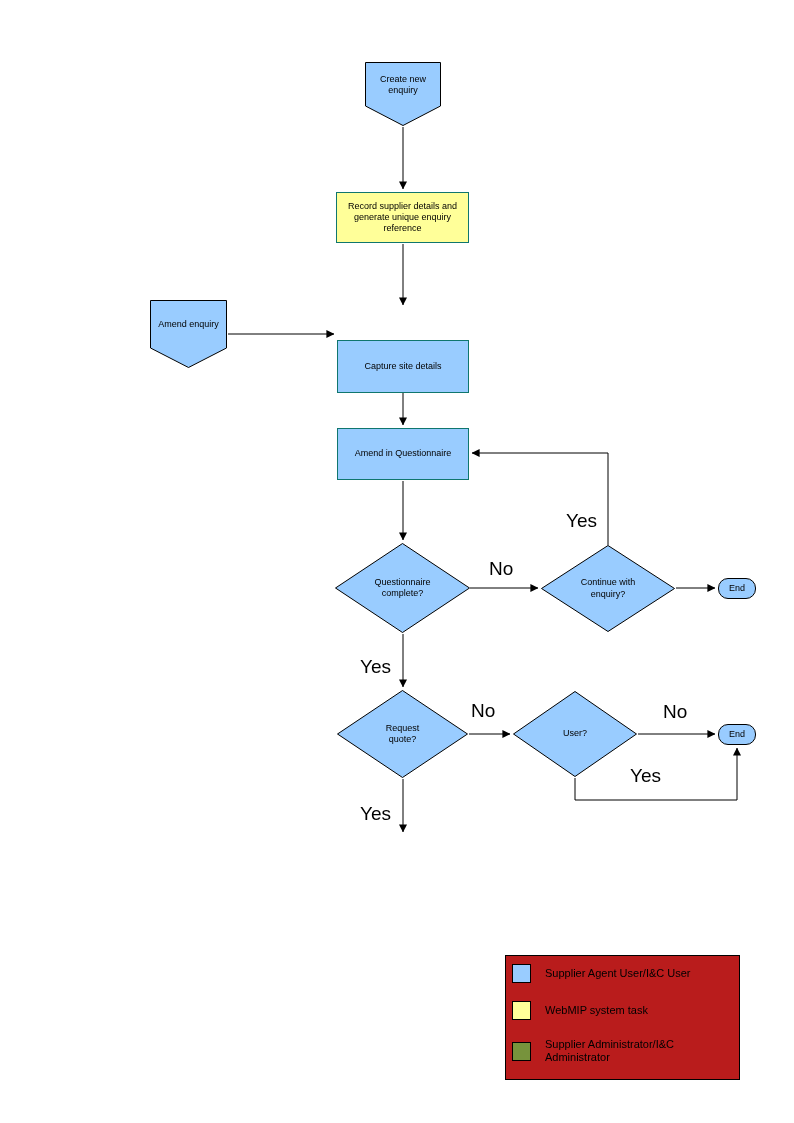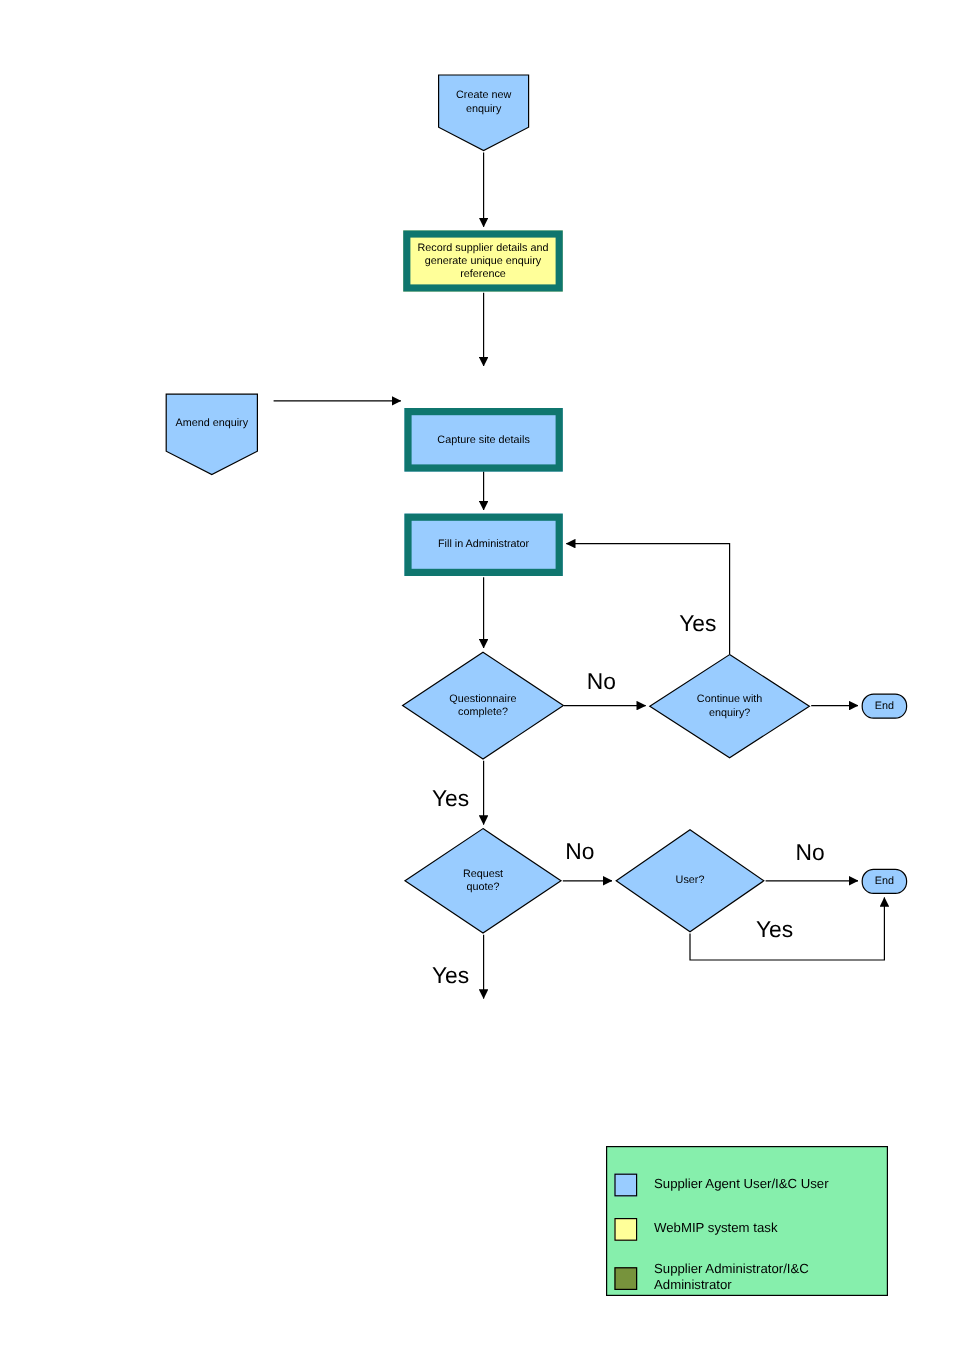--- a/index.html
+++ b/index.html
@@ -5,28 +5,28 @@
   html,body{margin:0;padding:0;background:#fff;}
   #canvas{
     position:relative;width:794px;height:1123px;background:#fff;overflow:hidden;
     font-family:"Liberation Sans","DejaVu Sans",sans-serif;color:#000;
   }
   #connectors{position:absolute;left:0;top:0;width:794px;height:1123px;z-index:1;}
   .shape{position:absolute;z-index:2;display:flex;align-items:center;justify-content:center;
     text-align:center;font-size:9px;line-height:1.25;}
   .shape svg{position:absolute;inset:0;width:100%;height:100%;overflow:visible;}
   .shape .lbl{position:relative;padding:0 3px;}
-  .rect{border:6px solid #0f766e;box-sizing:border-box;}
+  .rect{border:1px solid #0f766e;box-sizing:border-box;}
   .offpage{padding-bottom:18px;box-sizing:border-box;}
   .stadium{border:1px solid #000;border-radius:10px;box-sizing:border-box;font-size:9px;}
   .edge-label{position:absolute;z-index:3;font-size:19px;line-height:1;white-space:nowrap;}
   #legend{
     position:absolute;left:505px;top:955px;width:235px;height:125px;z-index:2;
-    border:1px solid #000;box-sizing:border-box;background:#86efac;
-    padding:22px 6px 0 6px;
+    border:1px solid #000;box-sizing:border-box;background:#b91c1c;
+    padding:8px 6px 0 6px;
   }
   .legend-item{display:flex;align-items:center;gap:14px;margin-bottom:18px;}
   .legend-swatch{width:19px;height:19px;border:1px solid #000;box-sizing:border-box;flex-shrink:0;}
   .legend-label{font-size:11px;line-height:1.2;}
 </style>
 </head>
 <body>
 
 <div id="canvas">
 
@@ -57,33 +57,33 @@
     <svg viewBox="0 0 76 64">
       <polygon points="0.5,0.5 75.5,0.5 75.5,44 38,63.5 0.5,44" stroke="#000" stroke-width="1" fill="#99CCFF"></polygon>
     </svg>
     <span class="lbl">Create new enquiry</span>
   </div>
 
   <div class="shape rect" style="left: 336px; top: 192px; width: 133px; height: 51px; background: rgb(255, 255, 153);">
     <span class="lbl">Record supplier details and generate unique enquiry reference</span>
   </div>
 
-  <div class="shape offpage" style="left:138px;top:300px;width:77px;height:68px;margin-top:28px;">
+  <div class="shape offpage" style="left:150px;top:300px;width:77px;height:68px;">
     <svg viewBox="0 0 77 68">
       <polygon points="0.5,0.5 76.5,0.5 76.5,48 38.5,67.5 0.5,48" stroke="#000" stroke-width="1" fill="#99CCFF"></polygon>
     </svg>
     <span class="lbl">Amend enquiry</span>
   </div>
 
   <div class="shape rect" style="left: 337px; top: 308px; width: 132px; height: 53px; background: rgb(153, 204, 255); margin-top: 32px;">
     <span class="lbl">Capture site details</span>
   </div>
 
   <div class="shape rect" style="left: 337px; top: 428px; width: 132px; height: 52px; background: rgb(153, 204, 255);">
-    <span class="lbl">Fill in Administrator</span>
+    <span class="lbl">Amend in Questionnaire</span>
   </div>
 
   <div class="shape" style="left:335px;top:543px;width:135px;height:90px;">
     <svg viewBox="0 0 135 90">
       <polygon points="67.5,0.5 134.5,45 67.5,89.5 0.5,45" stroke="#000" stroke-width="1" fill="#99CCFF"></polygon>
     </svg>
     <span class="lbl" style="max-width:76px;">Questionnaire complete?</span>
   </div>
 
   <div class="shape" style="left:541px;top:545px;width:134px;height:87px;">

